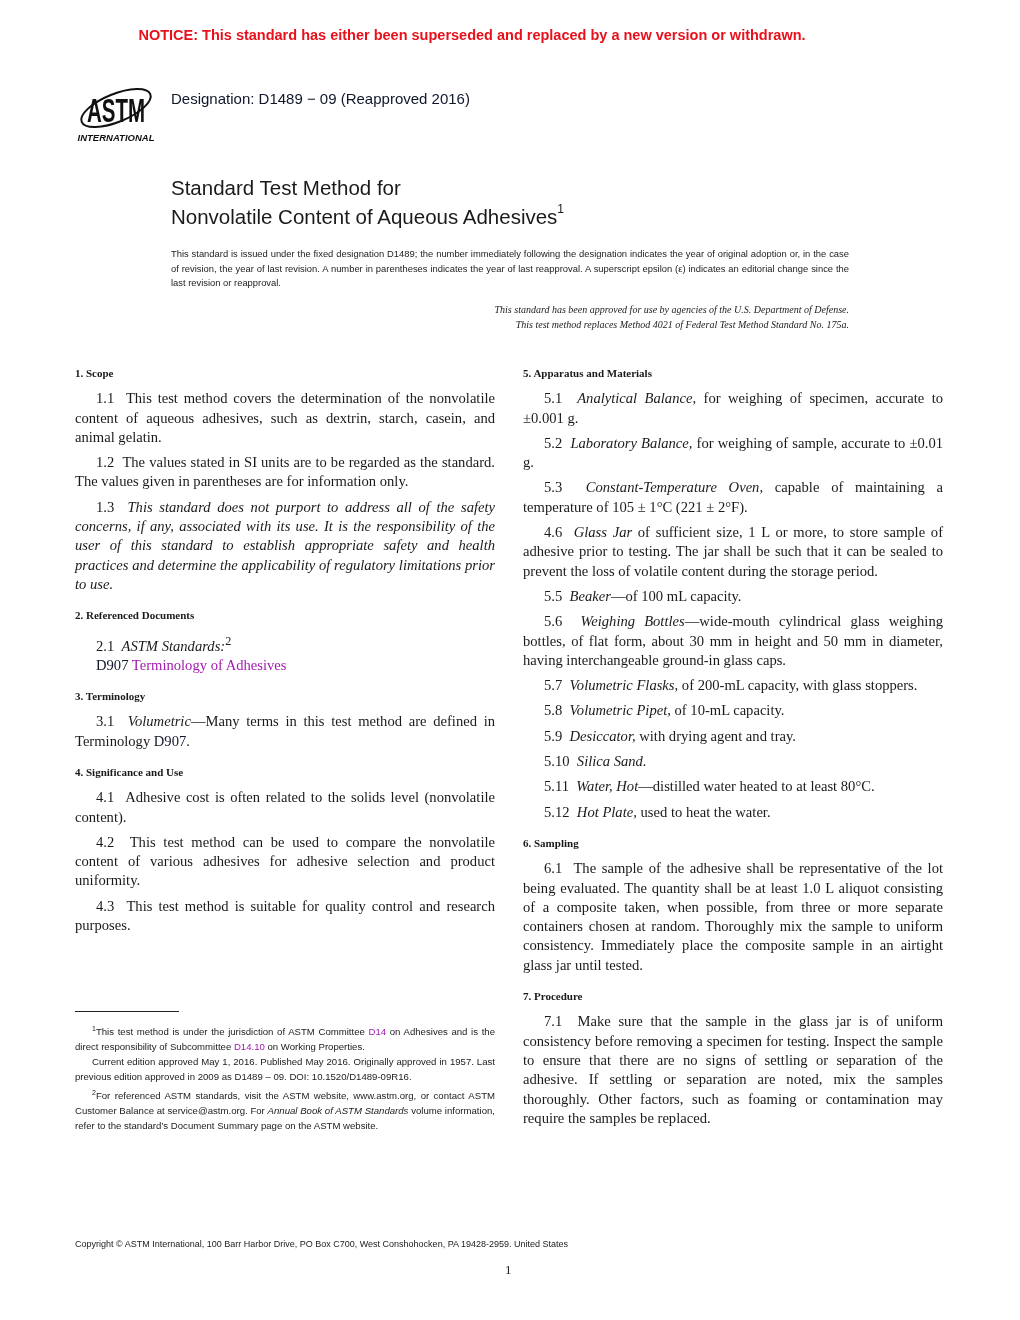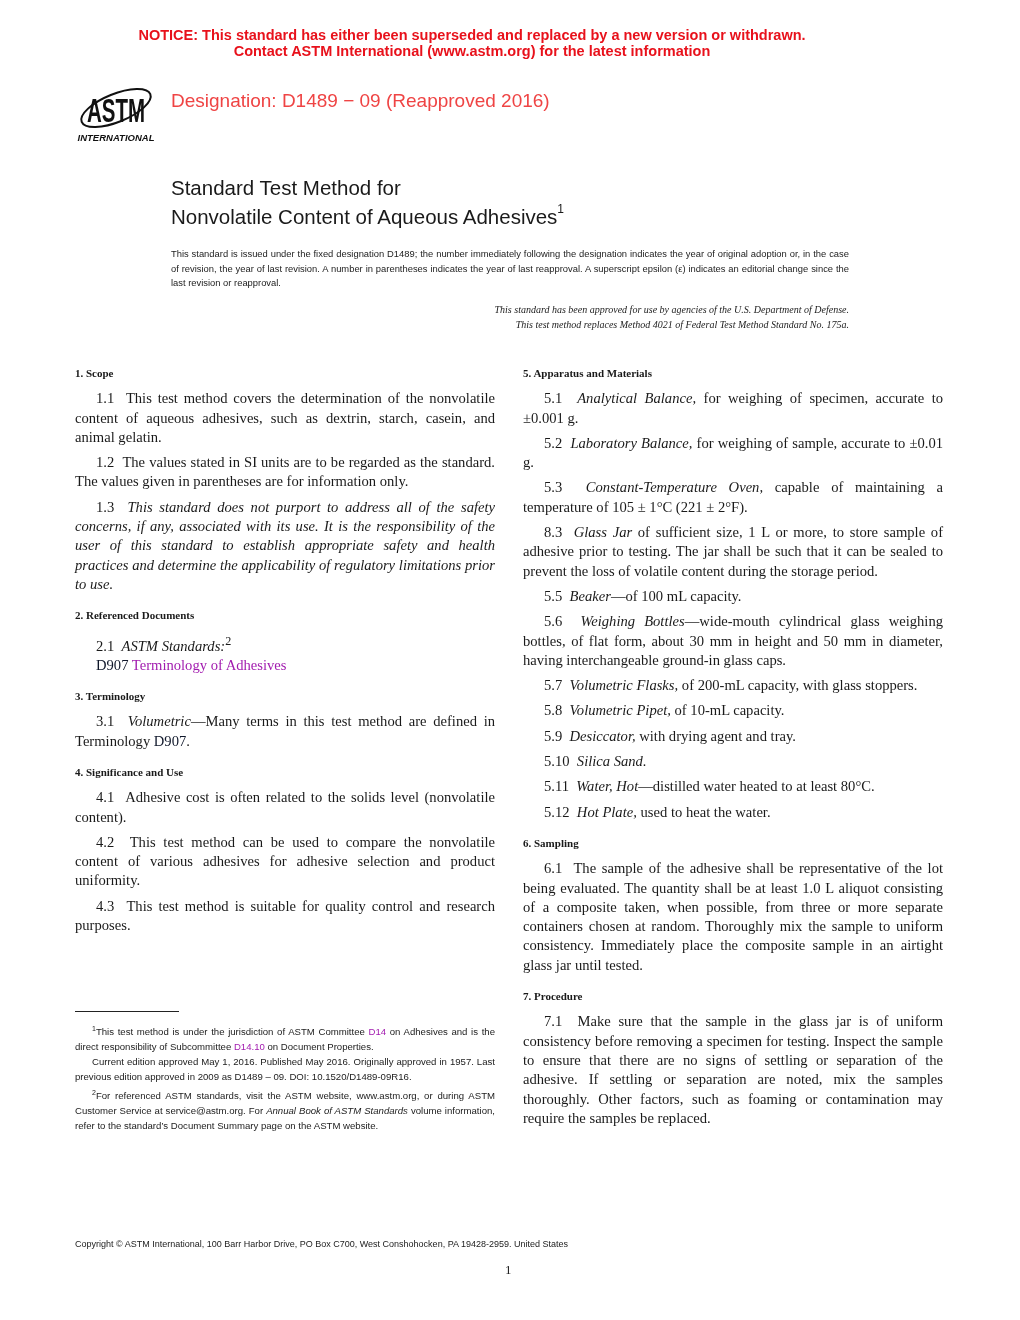--- a/index.html
+++ b/index.html
@@ -1,19 +1,19 @@
 <!DOCTYPE html>
 <html><head>
 <meta charset="utf-8">
 <style>
   html, body { margin: 0; padding: 0; background: #ffffff; }
   body { width: 1020px; height: 1320px; position: relative; overflow: hidden; color: #1a1a1a; }
   #notice { position: absolute; top: 27px; left: 0; width: 944px; text-align: center; color: #e8111b; font-family: "Liberation Sans", sans-serif; font-weight: bold; font-size: 14.5px; line-height: 16px; }
   #logo { position: absolute; left: 70px; top: 77px; width: 92px; height: 68px; }
-  #designation { position: absolute; left: 171px; top: 90px; font-family: "Liberation Sans", sans-serif; font-size: 19px; color: #ef4444; }
+  #designation { position: absolute; left: 171px; top: 90px; font-family: "Liberation Sans", sans-serif; font-size: 15px; color: #0f172a; }
   #title { position: absolute; left: 171px; top: 175px; font-family: "Liberation Sans", sans-serif; font-size: 20.5px; line-height: 25px; color: #1a1a1a; }
   #title sup { font-size: 12px; position: relative; top: -3px; }
   #issuance { position: absolute; left: 171px; top: 247px; width: 678px; font-family: "Liberation Sans", sans-serif; font-size: 9.4px; line-height: 14.7px; color: #222; text-align: justify; }
   #approvals { position: absolute; left: 171px; top: 303px; width: 678px; font-family: "Liberation Serif", serif; font-style: italic; font-size: 10px; line-height: 14.5px; color: #222; text-align: right; }
   .col { position: absolute; top: 364px; width: 420px; font-family: "Liberation Serif", serif; font-size: 14.6px; line-height: 19.3px; color: #1a1a1a; }
   #col-left { left: 75px; }
   #col-right { left: 523px; }
   .sec-head { font-weight: bold; margin: 0 0 6px 0; font-size: 11px; }
   .para { text-indent: 21px; text-align: justify; margin: 0 0 6px 0; }
   .para i, .para em { font-style: italic; }
@@ -26,21 +26,20 @@
   #footnotes .fn { text-indent: 17px; text-align: justify; margin: 0; }
   #footnotes sup { font-size: 7px; }
   #copyright { position: absolute; left: 75px; top: 1239px; font-family: "Liberation Sans", sans-serif; font-size: 9px; color: #222; }
   #page-num { position: absolute; left: 505px; top: 1262px; font-family: "Liberation Serif", serif; font-size: 13px; color: #222; }
 </style>
 </head>
 <body>
 
 <div id="notice">
   <div>NOTICE: This standard has either been superseded and replaced by a new version or withdrawn.</div>
-  <div>Contact ASTM International (www.astm.org) for the latest information</div>
 </div>
 
 <div id="logo">
   <svg width="92" height="68" viewBox="0 0 92 68">
     <ellipse cx="46" cy="31" rx="37" ry="14" fill="none" stroke="#111" stroke-width="2" transform="rotate(-22 46 31)"></ellipse>
     <text x="46" y="45" text-anchor="middle" font-family="Liberation Sans, sans-serif" font-weight="bold" font-size="34" fill="#111" textLength="58" lengthAdjust="spacingAndGlyphs">ASTM</text>
     <text x="46" y="64" text-anchor="middle" font-family="Liberation Sans, sans-serif" font-weight="bold" font-style="italic" font-size="9.5" fill="#111">INTERNATIONAL</text>
   </svg>
 </div>
 
@@ -82,33 +81,33 @@
     <div class="sec-head">4.  Significance and Use</div>
     <p class="para"><span>4.1</span>&nbsp;&nbsp;<span>Adhesive cost is often related to the solids level (nonvolatile content).</span></p>
     <p class="para"><span>4.2</span>&nbsp;&nbsp;<span>This test method can be used to compare the nonvolatile content of various adhesives for adhesive selection and product uniformity.</span></p>
     <p class="para"><span>4.3</span>&nbsp;&nbsp;<span>This test method is suitable for quality control and research purposes.</span></p>
   </div>
 </div>
 
 <div id="footnote-rule"></div>
 
 <div id="footnotes">
-  <p class="fn"><sup>1</sup><span>This test method is under the jurisdiction of ASTM Committee </span><a class="blue-link">D14</a><span> on Adhesives and is the direct responsibility of Subcommittee </span><a class="blue-link">D14.10</a><span> on Document Properties.</span></p>
+  <p class="fn"><sup>1</sup><span>This test method is under the jurisdiction of ASTM Committee </span><a class="blue-link">D14</a><span> on Adhesives and is the direct responsibility of Subcommittee </span><a class="blue-link">D14.10</a><span> on Working Properties.</span></p>
   <p class="fn">Current edition approved May 1, 2016. Published May 2016. Originally approved in 1957. Last previous edition approved in 2009 as D1489 – 09. DOI: 10.1520/D1489-09R16.</p>
-  <p class="fn"><sup>2</sup><span>For referenced ASTM standards, visit the ASTM website, www.astm.org, or during ASTM Customer Service at service@astm.org. For </span><i>Annual Book of ASTM Standards</i><span> volume information, refer to the standard’s Document Summary page on the ASTM website.</span></p>
+  <p class="fn"><sup>2</sup><span>For referenced ASTM standards, visit the ASTM website, www.astm.org, or contact ASTM Customer Balance at service@astm.org. For </span><i>Annual Book of ASTM Standards</i><span> volume information, refer to the standard’s Document Summary page on the ASTM website.</span></p>
 </div>
 
 <div id="col-right" class="col">
   <div class="sec">
     <div class="sec-head">5.  Apparatus and Materials</div>
     <div id="apparatus-list">
         <p class="para"><span>5.1</span>&nbsp;&nbsp;<i>Analytical Balance,</i><span> for weighing of specimen, accurate to ±0.001 g.</span></p>
         <p class="para"><span>5.2</span>&nbsp;&nbsp;<i>Laboratory Balance,</i><span> for weighing of sample, accurate to ±0.01 g.</span></p>
         <p class="para"><span>5.3</span>&nbsp;&nbsp;<i>Constant-Temperature Oven,</i><span> capable of maintaining a temperature of 105 ± 1°C (221 ± 2°F).</span></p>
-        <p class="para"><span>8.3</span>&nbsp;&nbsp;<i>Glass Jar</i><span> of sufficient size, 1 L or more, to store sample of adhesive prior to testing. The jar shall be such that it can be sealed to prevent the loss of volatile content during the storage period.</span></p>
+        <p class="para"><span>4.6</span>&nbsp;&nbsp;<i>Glass Jar</i><span> of sufficient size, 1 L or more, to store sample of adhesive prior to testing. The jar shall be such that it can be sealed to prevent the loss of volatile content during the storage period.</span></p>
         <p class="para"><span>5.5</span>&nbsp;&nbsp;<i>Beaker</i><span>—of 100 mL capacity.</span></p>
         <p class="para"><span>5.6</span>&nbsp;&nbsp;<i>Weighing Bottles</i><span>—wide-mouth cylindrical glass weighing bottles, of flat form, about 30 mm in height and 50 mm in diameter, having interchangeable ground-in glass caps.</span></p>
         <p class="para"><span>5.7</span>&nbsp;&nbsp;<i>Volumetric Flasks,</i><span> of 200-mL capacity, with glass stoppers.</span></p>
         <p class="para"><span>5.8</span>&nbsp;&nbsp;<i>Volumetric Pipet,</i><span> of 10-mL capacity.</span></p>
         <p class="para"><span>5.9</span>&nbsp;&nbsp;<i>Desiccator,</i><span> with drying agent and tray.</span></p>
         <p class="para"><span>5.10</span>&nbsp;&nbsp;<i>Silica Sand.</i><span></span></p>
         <p class="para"><span>5.11</span>&nbsp;&nbsp;<i>Water, Hot</i><span>—distilled water heated to at least 80°C.</span></p>
         <p class="para"><span>5.12</span>&nbsp;&nbsp;<i>Hot Plate,</i><span> used to heat the water.</span></p>
       </div>
   </div>

